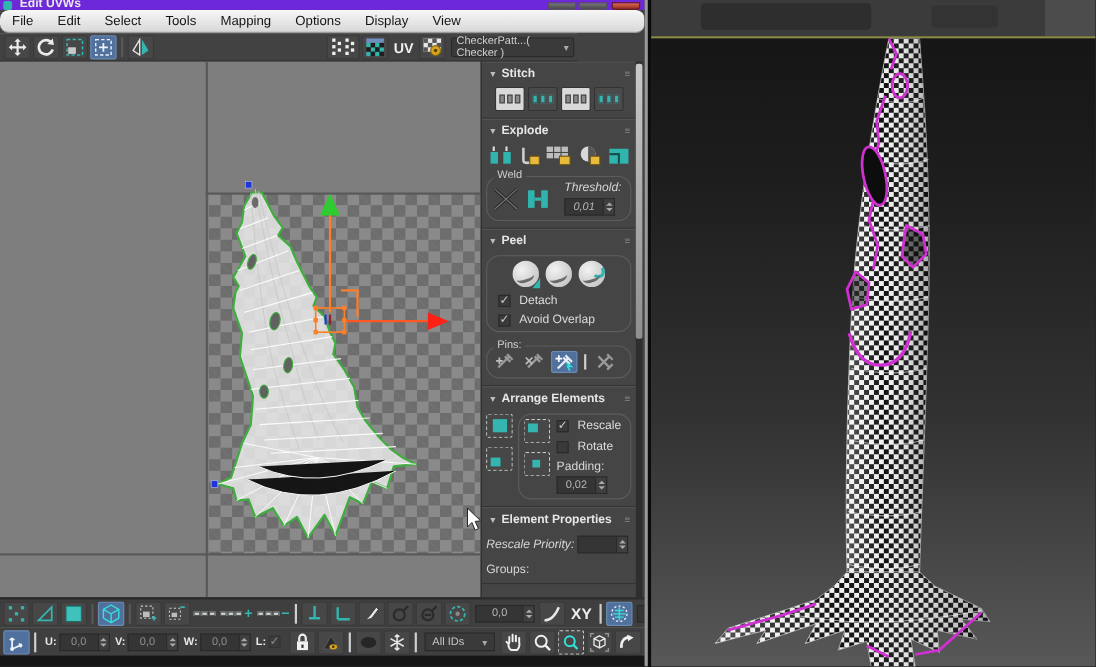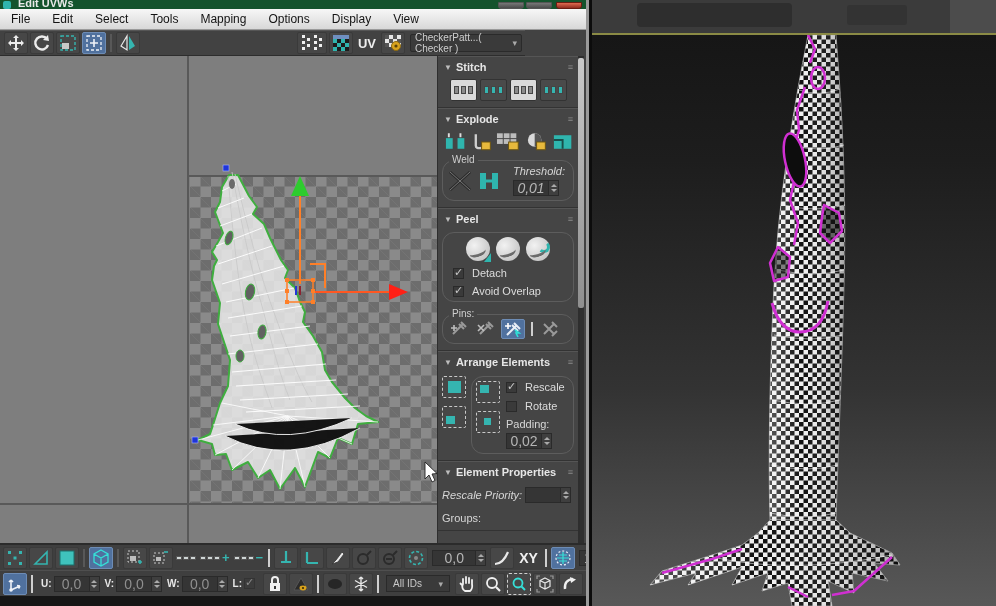--- a/index.html
+++ b/index.html
@@ -5,29 +5,29 @@
   * { margin:0; padding:0; box-sizing:border-box; }
   html,body { width:996px; height:606px; overflow:hidden; background:#111;
     font-family:"Liberation Sans", sans-serif; }
   #stage { position:relative; width:996px; height:606px; }
 
   
   .dialog { position:absolute; left:0; top:0; width:586px; height:606px; background:#424242; }
   .dlg-edge { position:absolute; left:586px; top:0; width:3px; height:606px; background:#9a9a9a; }
   .dlg-gap  { position:absolute; left:589px; top:0; width:3px; height:606px; background:#0c0c0c; }
 
-  .titlebar { position:absolute; left:0; top:0; width:586px; height:9px; background:#14532d; overflow:hidden; }
+  .titlebar { position:absolute; left:0; top:0; width:586px; height:9px; background:#6d28d9; overflow:hidden; }
   .titlebar .ticon { position:absolute; left:3px; top:1px; width:8px; height:8px; background:#2fb5ae; border-radius:2px; }
   .titlebar .ttext { position:absolute; left:18px; top:-3px; color:#e8e8e8; font-size:11px; font-weight:bold; }
   .winbtn { position:absolute; top:2px; height:7px; width:26px; border-radius:0 0 3px 3px; border:1px solid #555; background:linear-gradient(#777,#4a4a4a); }
   .winbtn.c2 { background:linear-gradient(#e06a50,#8f2c1e); border-color:#6b1d12; }
 
   .menubar { position:absolute; left:0; top:9px; width:586px; height:21px;
     background:linear-gradient(#f7f7f7,#d8d8d8); border-bottom:1px solid #9a9a9a;
-    display:flex; align-items:center; gap:0; }
+    display:flex; align-items:center; gap:0;border-radius:8px; }
   .menubar span { color:#141414; font-size:12px; padding:0 11px; cursor:default; }
 
   
   .tb-top { position:absolute; left:0; top:30px; width:525px; height:26px; background:#424242;
     border-top:1px solid #565656; border-bottom:1px solid #2d2d2d;
     display:flex; align-items:center; padding:0 3px; }
   .ibtn { width:24px; height:22px; margin:0 1px; display:flex; align-items:center; justify-content:center;
     background:#474747; border:1px solid #3a3a3a; border-radius:2px; position:relative; flex:none; }
   .ibtn.on { background:#50719e; border-color:#6d8cb5; }
   .sepv { width:2px; height:18px; background:#585858; margin:0 3px; flex:none; }
@@ -57,21 +57,21 @@
   .pscroll .thumb { position:absolute; left:0; top:2px; width:6px; height:250px; background:linear-gradient(#c9c9c9,#8f8f8f); border-radius:2px; }
   .sect { border-top:1px solid #555; border-bottom:1px solid #333; padding:2px 4px 6px 4px; }
   .shead { display:flex; align-items:center; height:16px; font-weight:bold; color:#e6e6e6; }
   .shead .tri { font-size:8px; color:#bdbdbd; margin:0 4px 0 2px; }
   .shead .grip { margin-left:auto; color:#8b8b8b; font-size:9px; letter-spacing:1px; }
   .grpbox { border:1px solid #5d5d5d; border-radius:12px; padding:4px; position:relative; }
   .grplabel { position:absolute; top:-7px; left:6px; background:#454545; padding:0 3px; font-size:10px; color:#cfcfcf; }
   .icnrow { display:flex; align-items:center; gap:3px;font-style:italic; }
   .spin { display:flex; height:16px; }
   .spin .val { min-width:36px; height:16px; background:#353535; border:1px solid #2a2a2a; color:#b5b5b5;
-    font-size:14px; display:flex; align-items:center; justify-content:center; }
+    font-size:10px; display:flex; align-items:center; justify-content:center; }
   .spin .arrows { width:10px; height:16px; background:#3f3f3f; border:1px solid #2a2a2a; border-left:none;
     display:flex; flex-direction:column; align-items:center; justify-content:center; gap:2px; }
   .spin .arrows i { width:0; height:0; border-left:3px solid transparent; border-right:3px solid transparent; }
   .spin .arrows i.up { border-bottom:3px solid #aaa; }
   .spin .arrows i.dn { border-top:3px solid #aaa; }
   .cb { width:11px; height:11px; background:#3a3a3a; border:1px solid #2a2a2a; position:relative; flex:none; }
   .cb.checked::after { content:"✓"; position:absolute; left:0; top:-3px; color:#c9c9c9; font-size:11px; }
   .cbrow { display:flex; align-items:center; gap:8px; margin:6px 0 0 6px; color:#dcdcdc; }
 
   .stitch-ic { width:27px; height:22px; border:1px solid #333; border-radius:2px; display:flex; align-items:center; justify-content:center; gap:2px; }

